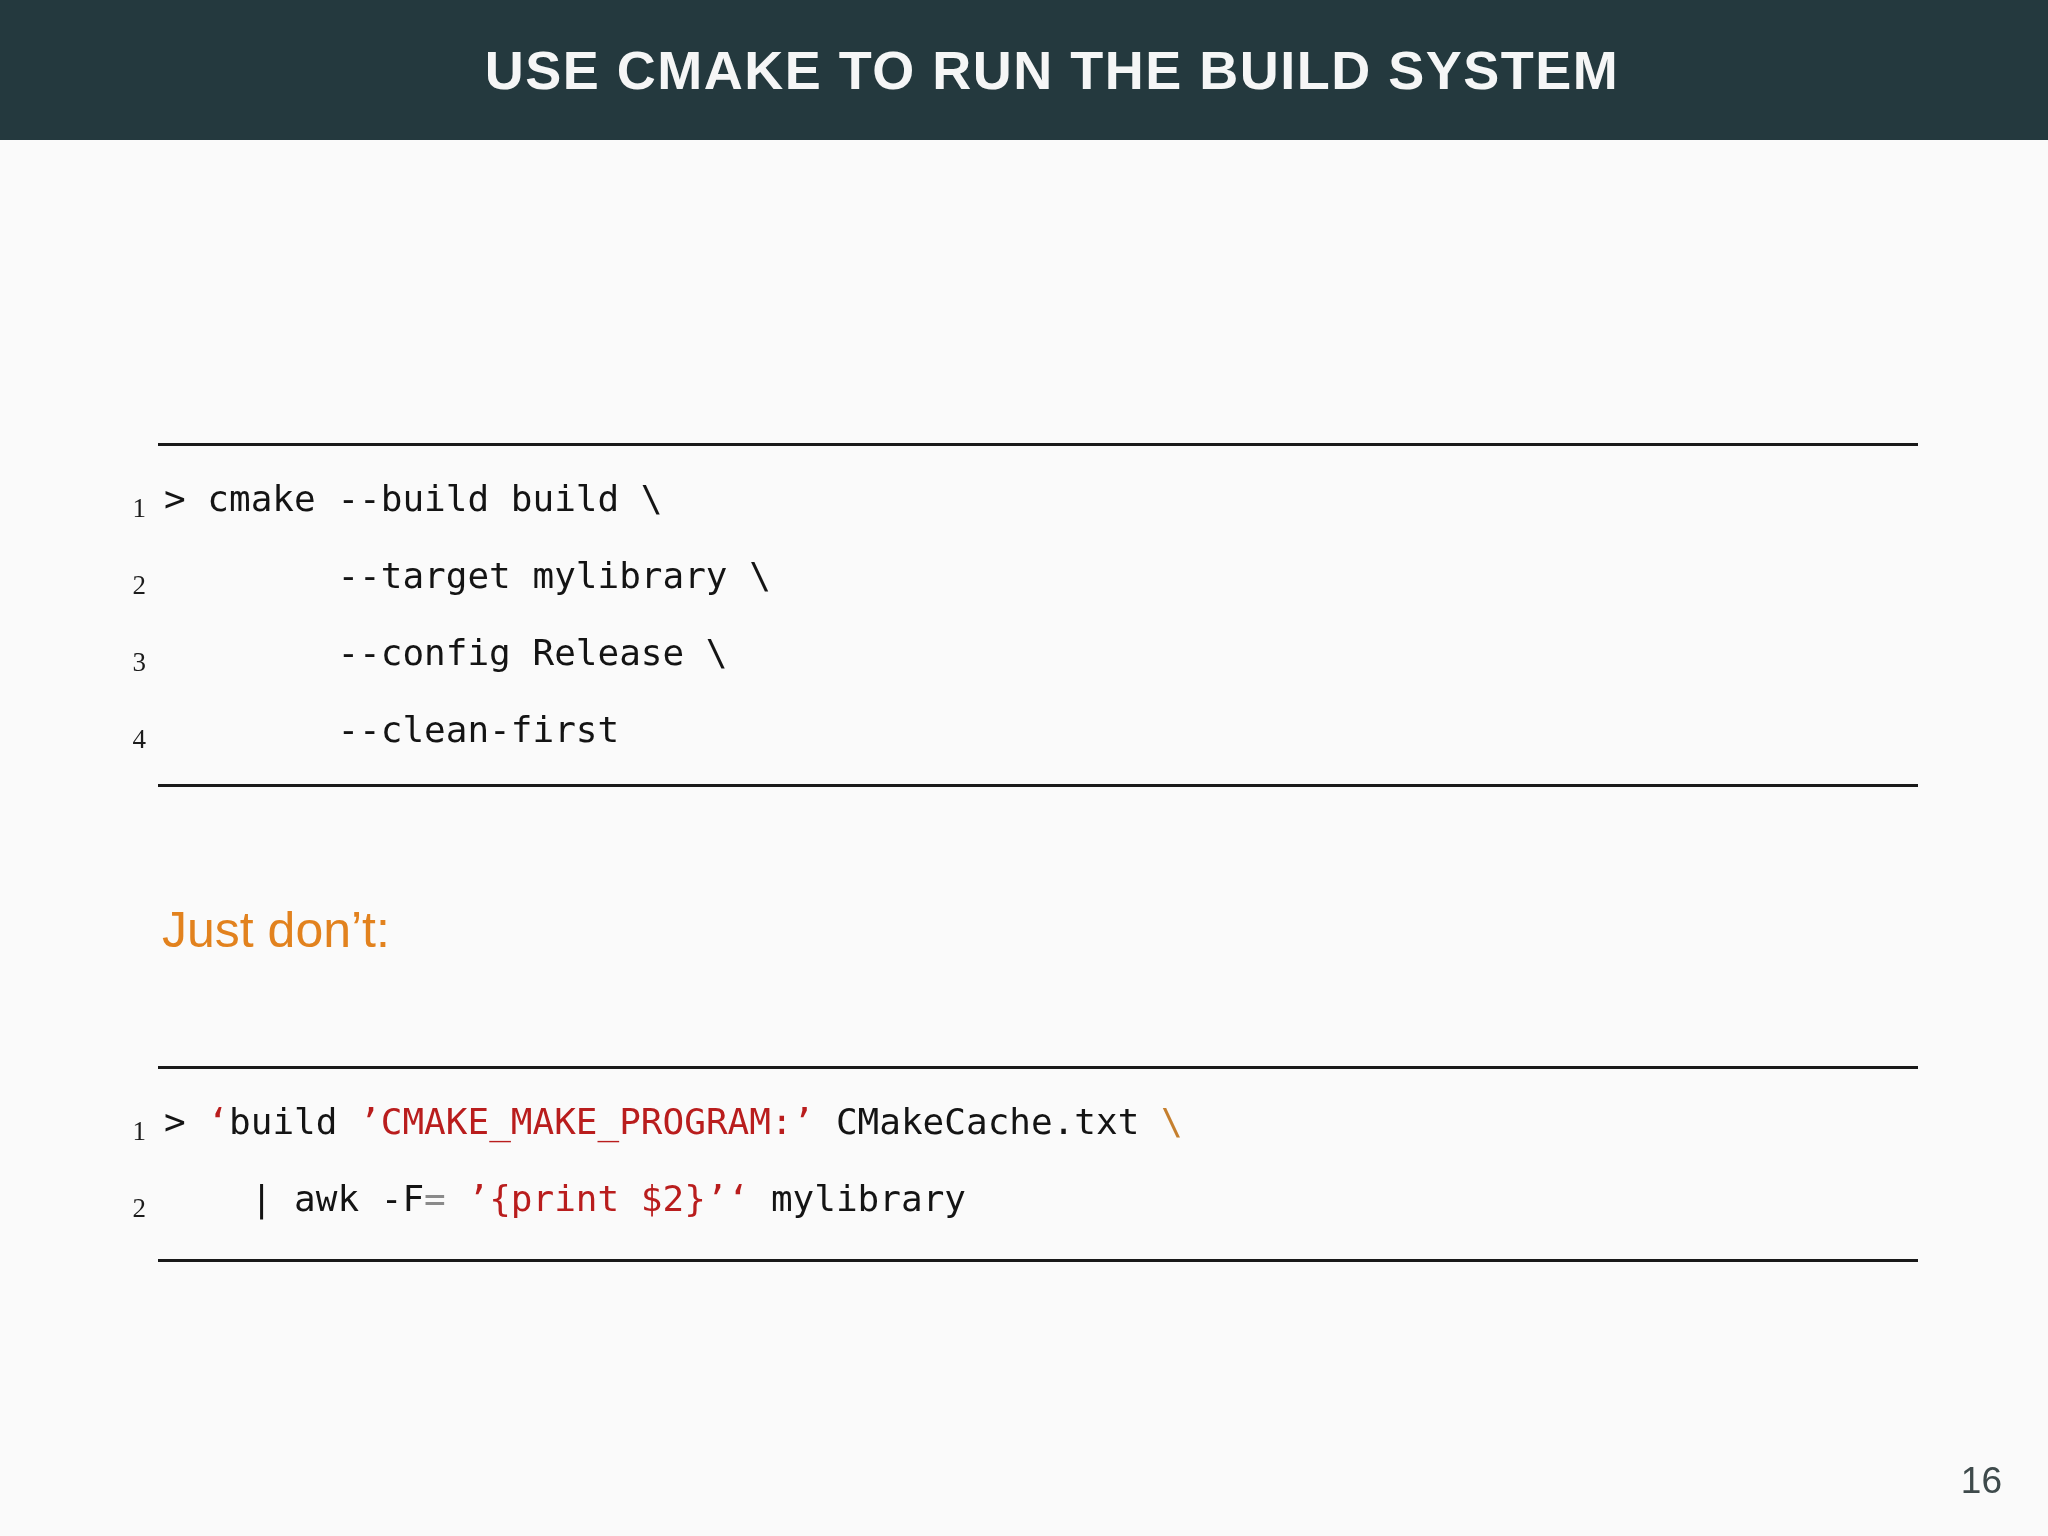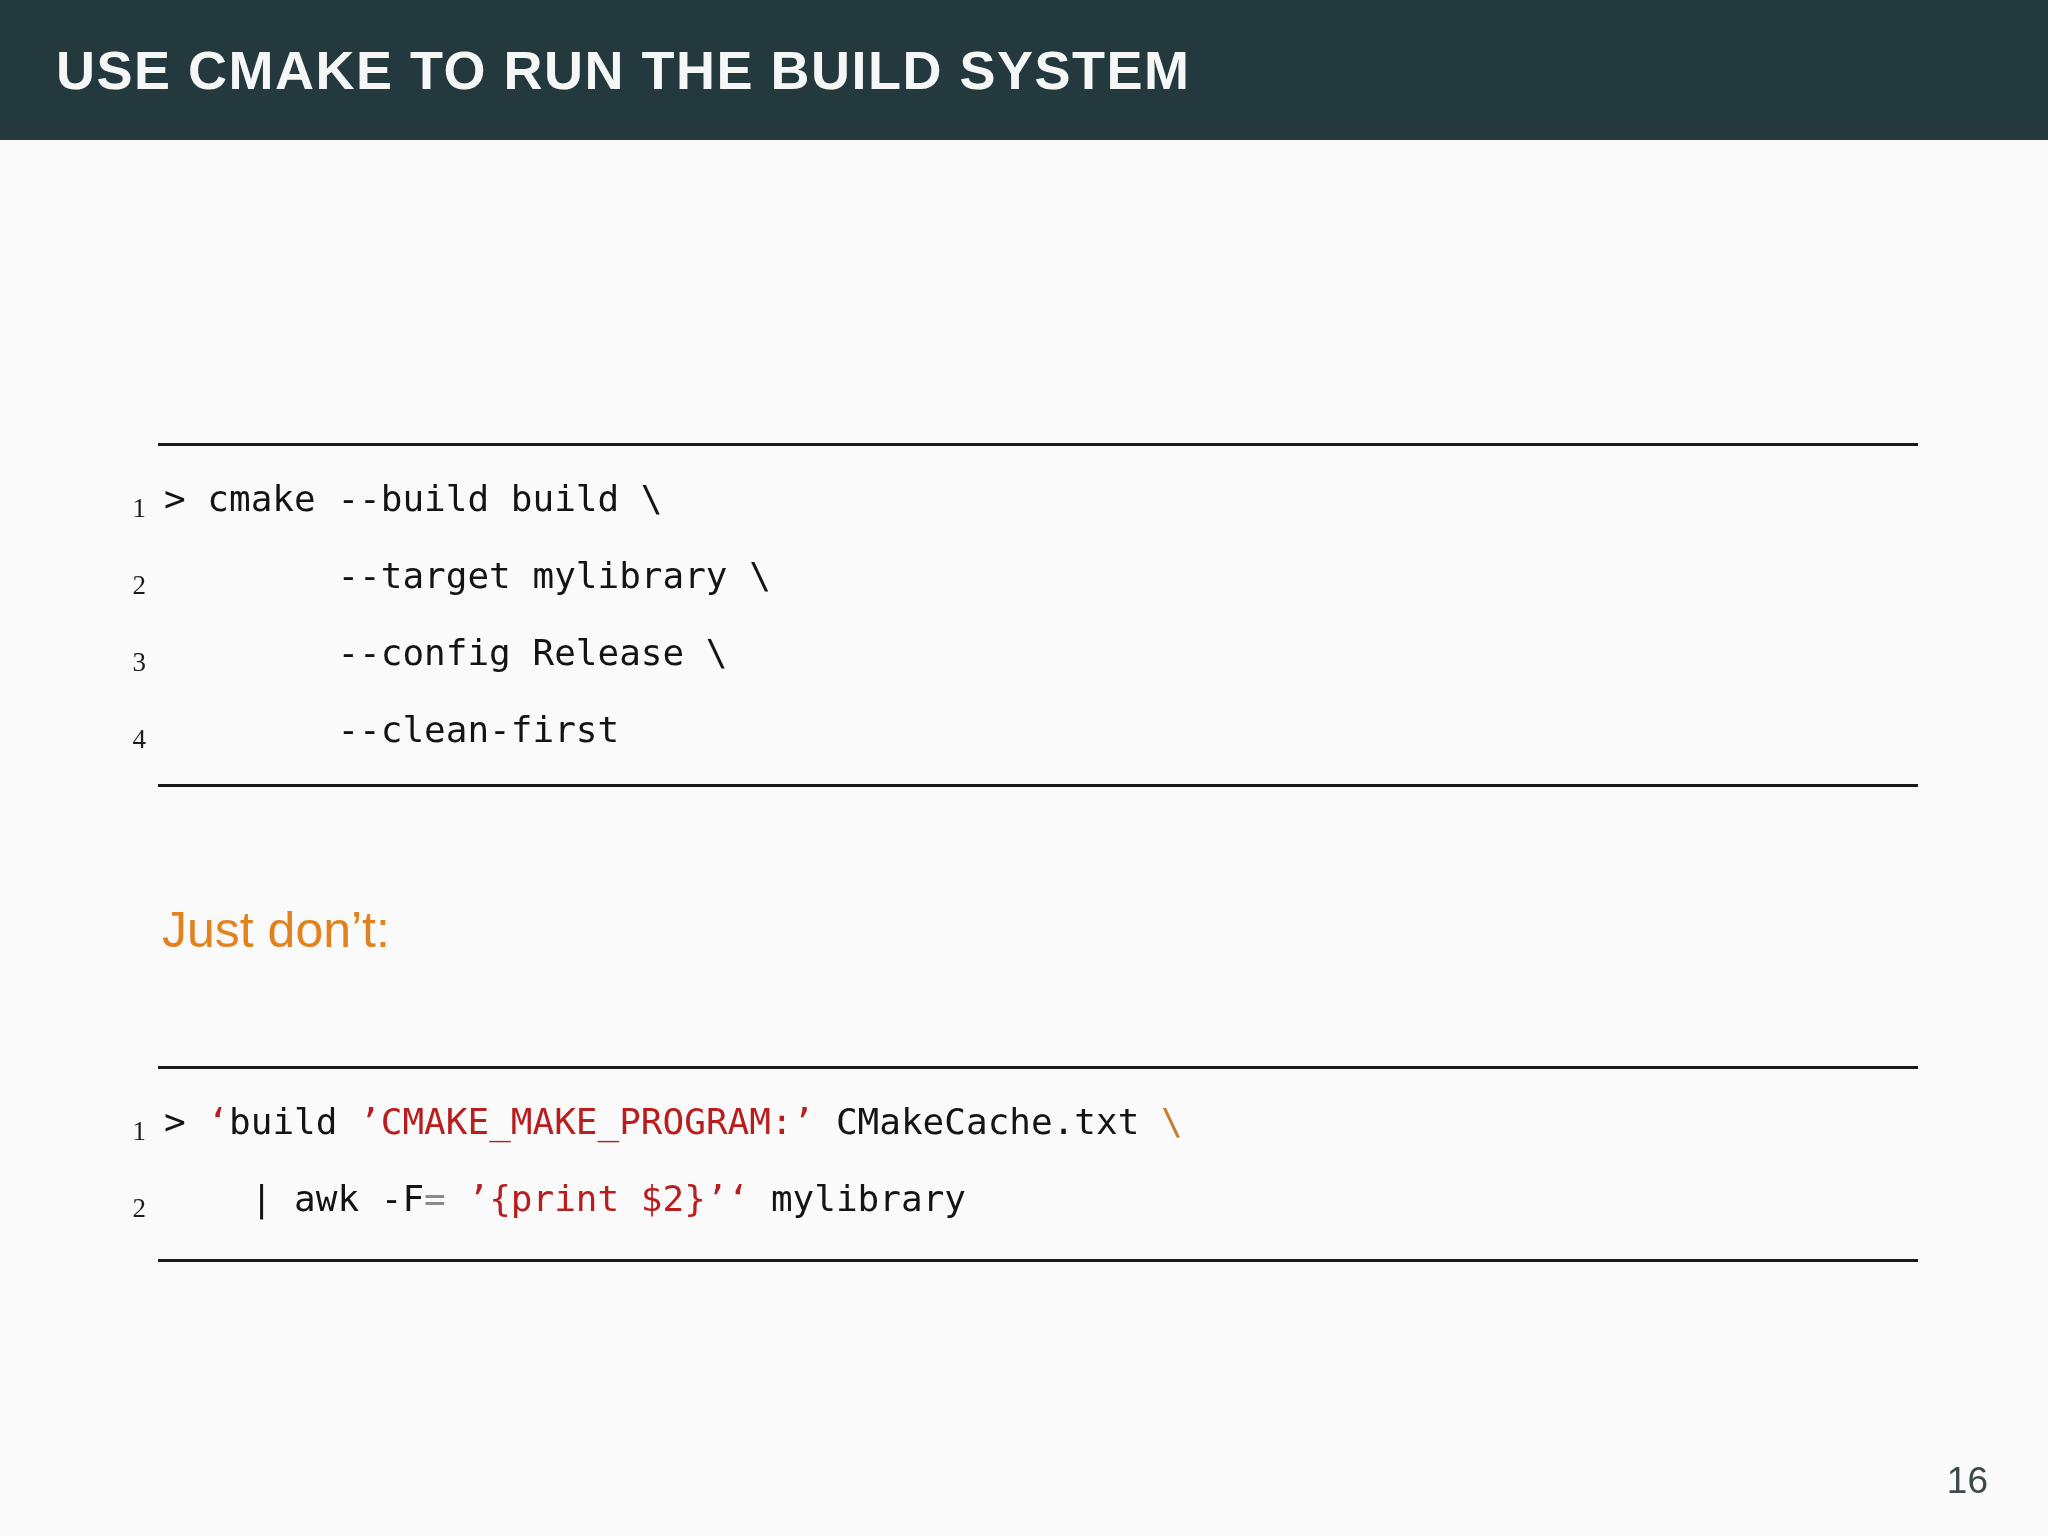--- a/index.html
+++ b/index.html
@@ -7,21 +7,21 @@
     position:relative;
     width:2048px;height:1536px;
     background:var(--bg,#fafafa);
     overflow:hidden;
     font-family:"Liberation Sans",sans-serif;
   }
   .titlebar{
     position:absolute;top:0;left:0;right:0;height:140px;
     background:var(--header-bg,#24393e);
     display:flex;align-items:center;
-    padding-left:56px;box-sizing:border-box;
+    padding-left:56px;box-sizing:border-box;justify-content:center;
   }
   .titlebar h1{
     margin:0;
     font-size:54px;font-weight:700;letter-spacing:1.5px;
     color:#f5f6f6;
     font-family:"Liberation Sans",sans-serif;
   }
   .code-block{
     position:absolute;left:158px;width:1760px;
     border-top:3px solid var(--rule,#191919);
@@ -51,21 +51,21 @@
   .seg-string{color:var(--string,#b91d1d);}
   .seg-escape{color:var(--escape,#c57f2e);}
   .seg-operator{color:var(--operator,#8a8a8a);}
   .callout{
     position:absolute;left:162px;top:900px;margin:0;
     font-size:50px;line-height:60px;
     color:var(--accent-orange,#e2821e);
     font-family:"Liberation Sans",sans-serif;
   }
   .page-number{
-    position:absolute;right:60px;bottom:34px;
+    position:absolute;right:46px;bottom:34px;
     font-size:37px;color:#3e4a4b;
     font-family:"Liberation Sans",sans-serif;
   }
 </style>
 </head>
 <body>
 
 <div class="stage">
 
   <header class="titlebar">

